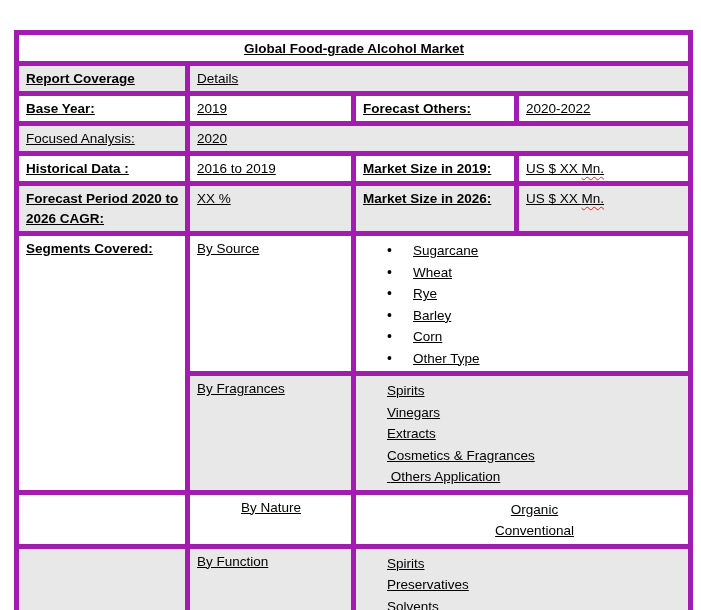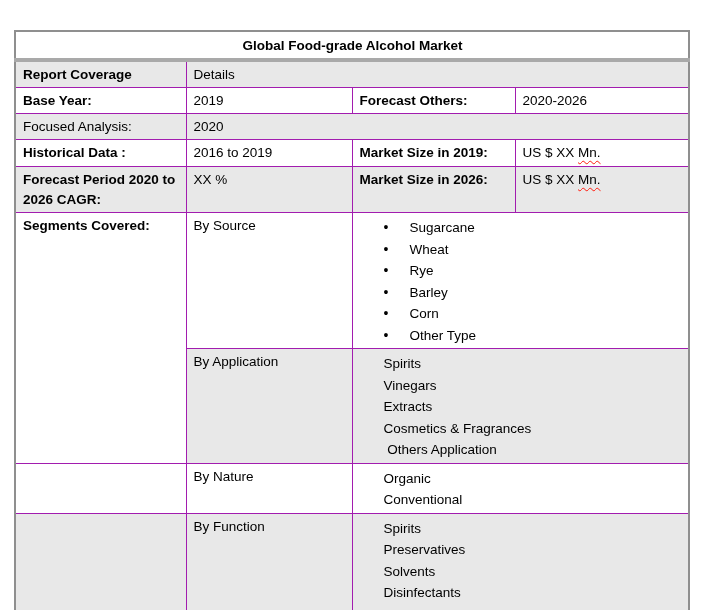--- a/index.html
+++ b/index.html
@@ -20,45 +20,46 @@
   table.market-table {
     position: absolute;
     left: 14px;
     top: 30px;
     width: 674px;
     border-collapse: collapse;
     table-layout: fixed;
     border: 2px solid #8f8f8f;
   }
   td {
-    border: 1px solid #a21caf;
+    border: 5px solid #a21caf;
     vertical-align: top;
     padding: 3px 6px 2px 7px;
     line-height: 20px;
     overflow: hidden;
+    text-decoration: underline;
   }
   tr.title-row td {
     border-bottom: 4px solid #a9a9a9;
     text-align: center;
     font-weight: bold;
     padding-top: 4px;
   }
   .b { font-weight: bold; }
   tr.shade td { background: #e8e8e8; }
   tr.no-shade td { background: #ffffff; }
   
   tr.r-title        { height: 24px; }
   tr.r-coverage     { height: 23px; }
   tr.r-baseyear     { height: 22px; }
   tr.r-focused      { height: 22px; }
   tr.r-historical   { height: 27px; margin-left: 8px; }
   tr.r-cagr         { height: 44px; }
   tr.r-source       { height: 131px; padding-left: 46px; }
   tr.r-application  { height: 104px; }
-  tr.r-nature       { height: 45px; }
+  tr.r-nature       { height: 45px; text-align: center; }
   tr.r-function     { height: 105px; }
 
   td.list-cell { padding-left: 31px; padding-top: 4px; }
   .li {
     line-height: 21.5px;
     white-space: pre-wrap; 
   }
   .bulleted .li::before {
     content: "\2022";
     display: inline-block;
@@ -94,21 +95,21 @@
 
     <tr class="shade r-coverage">
       <td class="b">Report Coverage</td>
       <td colspan="3">Details</td>
     </tr>
 
     <tr class="no-shade r-baseyear">
       <td class="b">Base Year:</td>
       <td>2019</td>
       <td class="b">Forecast Others:</td>
-      <td>2020-2026</td>
+      <td>2020-2022</td>
     </tr>
 
     <tr class="shade r-focused">
       <td>Focused Analysis:</td>
       <td colspan="3">2020</td>
     </tr>
 
     <tr class="no-shade r-historical">
       <td class="b">Historical Data :</td>
       <td>2016 to 2019</td>
@@ -130,21 +131,21 @@
             <div class="li">Sugarcane</div>
             <div class="li">Wheat</div>
             <div class="li">Rye</div>
             <div class="li">Barley</div>
             <div class="li">Corn</div>
             <div class="li">Other Type</div>
           </td>
     </tr>
 
     <tr class="shade r-application">
-      <td>By Application</td>
+      <td>By Fragrances</td>
       <td colspan="2" class="list-cell">
             <div class="li">Spirits</div>
             <div class="li">Vinegars</div>
             <div class="li">Extracts</div>
             <div class="li">Cosmetics &amp; Fragrances</div>
             <div class="li"> Others Application</div>
           </td>
     </tr>
 
     <tr class="no-shade r-nature">

